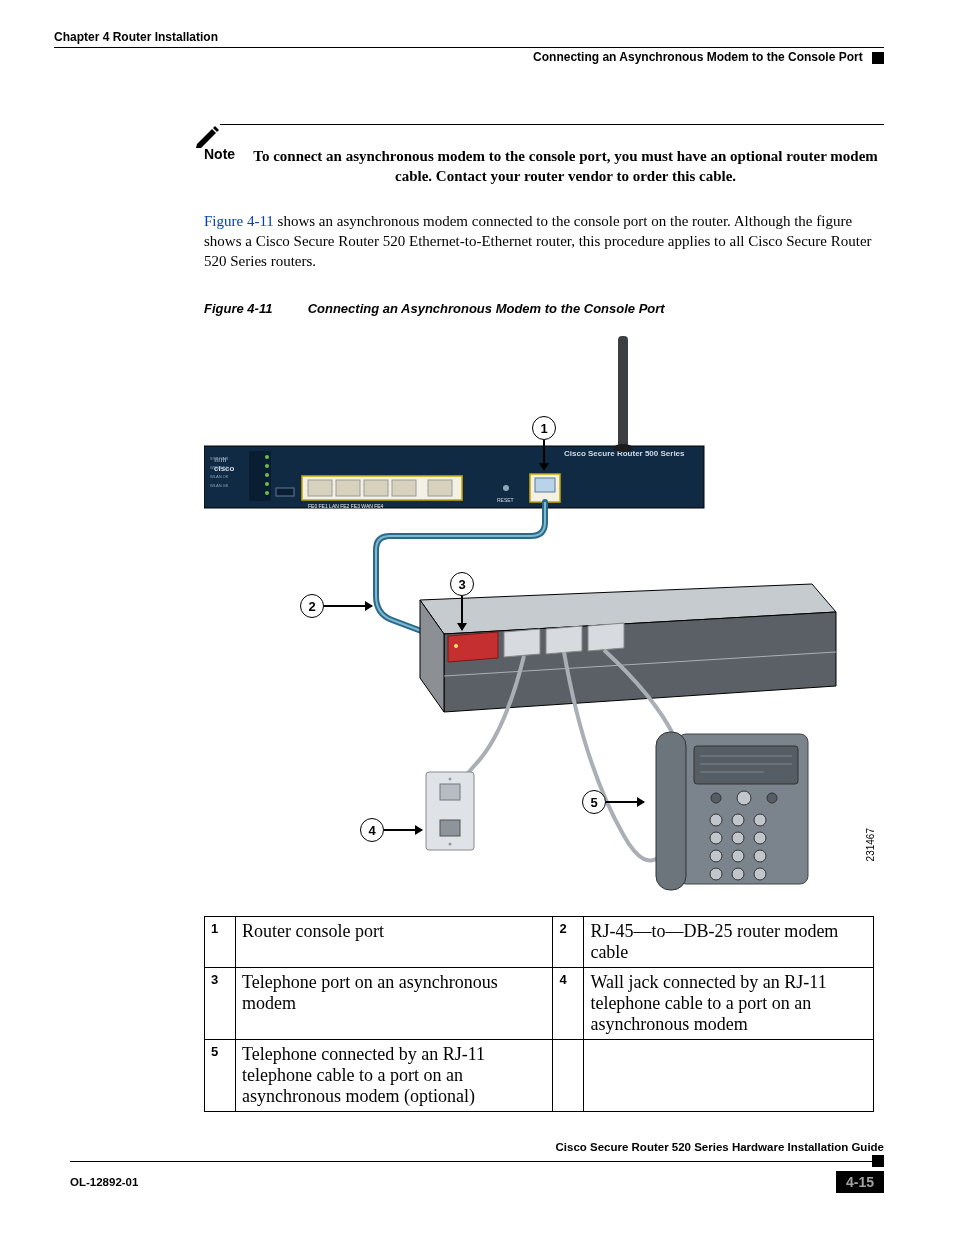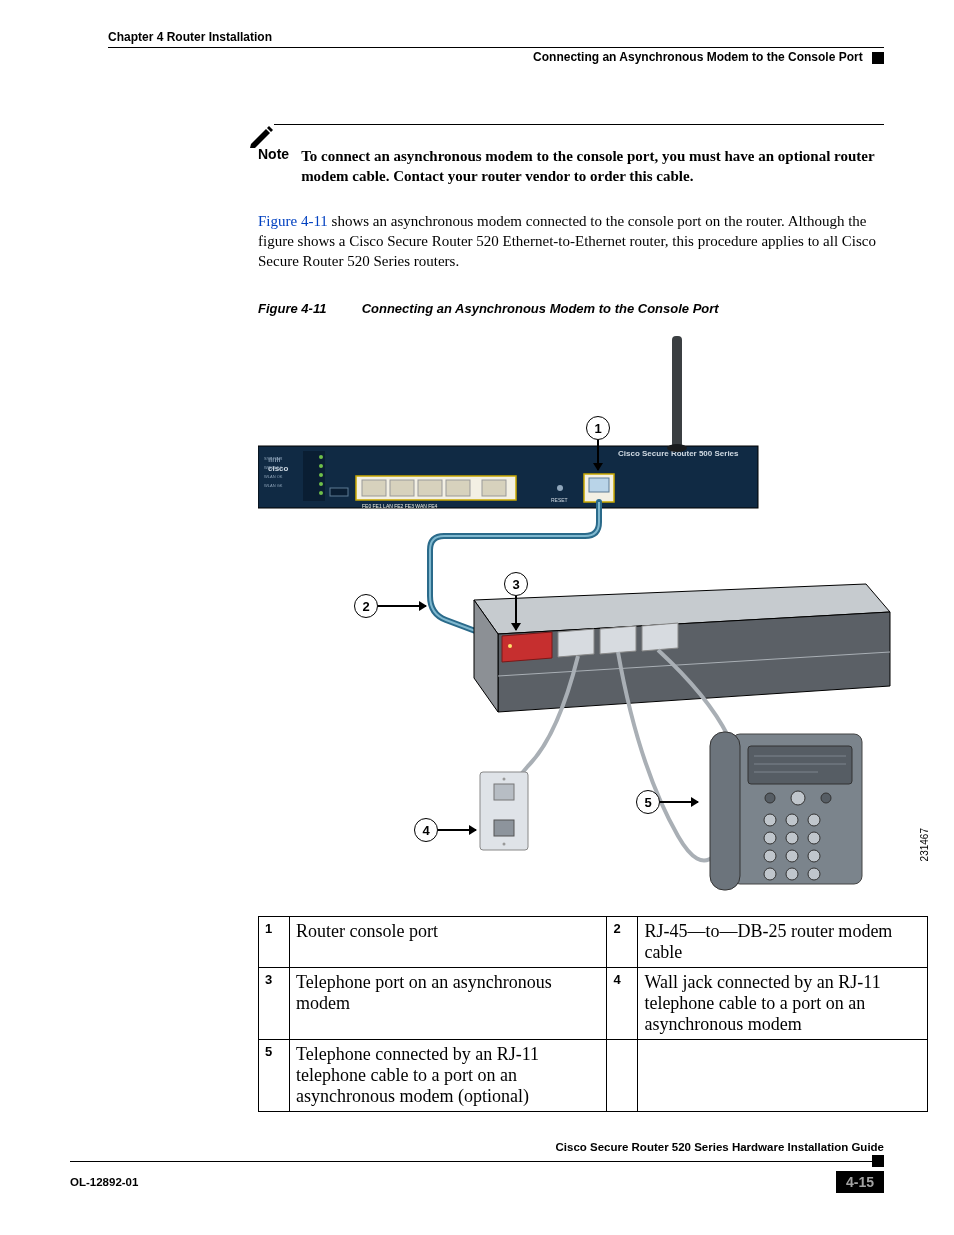--- a/index.html
+++ b/index.html
@@ -5,42 +5,42 @@
   body {
     margin: 0;
     font-family: "Times New Roman", Times, serif;
     font-size: 15px;
     color: #000;
     background: #fff;
     width: 954px;
   }
   .page {
     position: relative;
-    padding: 30px 70px 30px 108px;
+    padding: 30px 70px 30px 54px;
     box-sizing: border-box;
     min-height: 1235px;
   }
   .running-head {
     display: flex;
     justify-content: space-between;
     font-family: Arial, Helvetica, sans-serif;
     font-size: 12px;
     font-weight: bold;
   }
   .rh-rule-top { border-bottom: 1px solid #000; margin: 3px 0 2px 0; }
   .rh-sub {
     text-align: right;
     font-family: Arial, Helvetica, sans-serif;
     font-size: 12px;
     font-weight: bold;
   }
   .rh-sub .endcap { display:inline-block; width:12px; height:12px; background:#000; vertical-align:middle; margin-left:6px; }
 
   .content { margin-left: 150px; margin-top: 60px; }
-  .note-row { display:flex; align-items:flex-start; }
+  .note-row { display:flex; align-items:flex-start;text-align:center; }
   .note-icon { width:30px; margin-left:-10px; margin-right:6px; }
   .note-label { font-family: Arial, Helvetica, sans-serif; font-weight:bold; font-size:14px; margin-right:12px; }
   .note-line { border-top:1px solid #000; margin-left:-10px; margin-bottom:8px; }
   .note-body { line-height:1.35;font-weight:bold; }
   .para { margin-top:24px; line-height:1.35; }
   .link { color: #0040c0; }
   .fig-caption { font-family: Arial, Helvetica, sans-serif; font-size:13px; font-weight:bold; font-style:italic; margin-top:30px; }
   .fig-caption .lbl { display:inline-block; width:100px; font-style:italic; }
 
   

